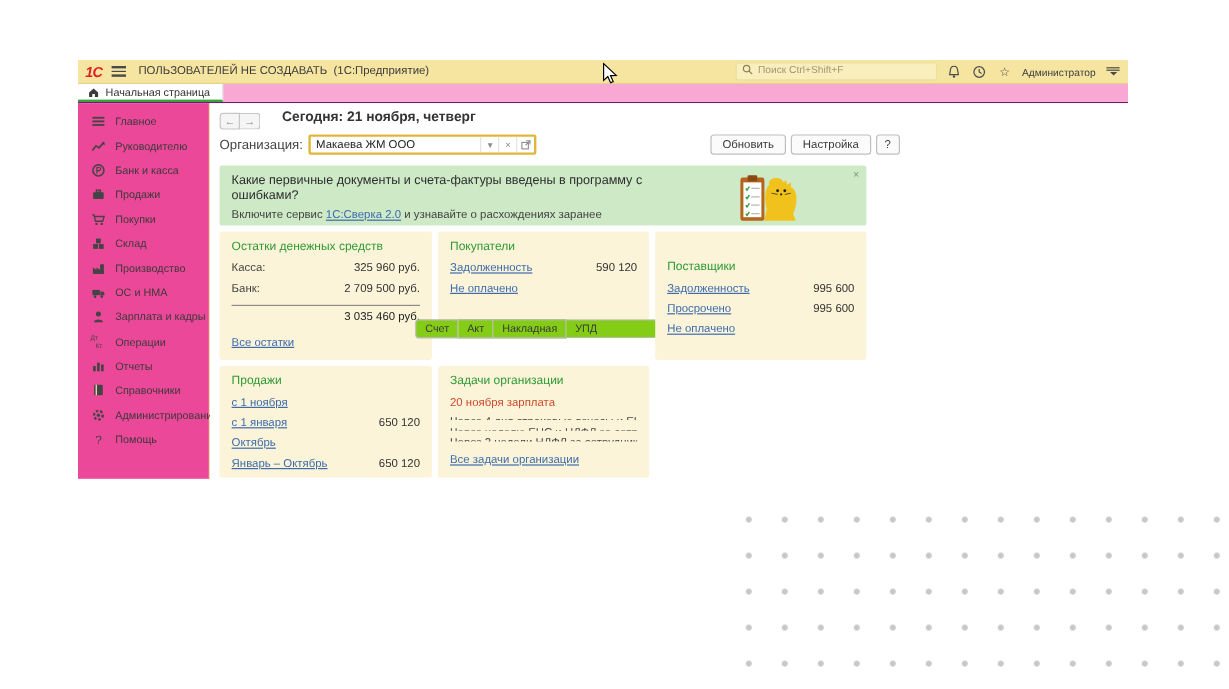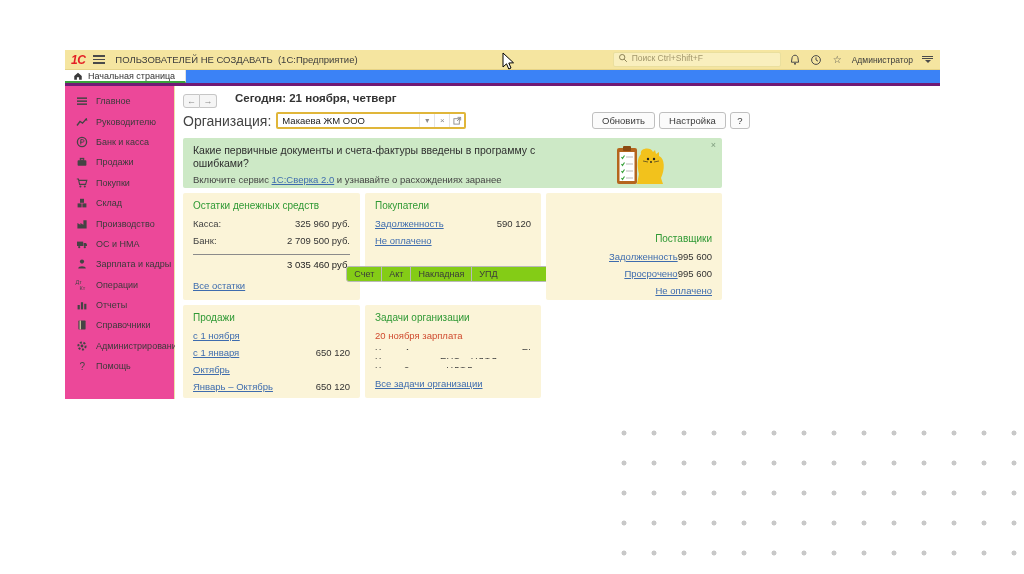--- a/index.html
+++ b/index.html
@@ -21,21 +21,21 @@
   .searchbox { width:168px; height:15px; background:#f9efbe; border:1px solid #eadf9e; border-radius:2px;
                display:flex; align-items:flex-start; padding:0 4px; gap:4px; }
   .searchbox span { font-size:8.5px; color:#a2976c; white-space:nowrap; }
   .tb-icon { width:13px; height:13px; display:inline-flex; align-items:center; justify-content:center; color:#4a4a4a; font-size:10px; }
   .user-name { font-size:8.5px; color:#3c3c3c; }
   .svc-menu { display:flex; flex-direction:column; align-items:center; gap:1px; width:13px; }
   .svc-menu i { width:11px; height:1.4px; background:#4a4a4a; display:block; }
   .svc-menu .caret { width:0; height:0; border-left:3px solid transparent; border-right:3px solid transparent; border-top:3px solid #4a4a4a; background:none; }
 
   
-  .tabbar { position:relative; height:16px; background:#3b82f6; border-bottom:3px solid #701a75; display:flex; }
+  .tabbar { position:relative; height:16px; background:#f9a8d4; border-bottom:1px solid #701a75; display:flex; }
   .tab { display:flex; align-items:center; gap:5px; padding:0 10px 0 8px; background:#fff;
          border-right:1px solid #e2e2e2; border-bottom:2px solid #3aa23c; font-size:9px; color:#333; }
 
   
   .body { position:relative; display:flex; height:313px; }
   .sidebar { width:110px; background:#ec4899; border-right:1px solid #eee0a8; padding-top:5px; flex:none; }
   .side-item { display:flex; align-items:center; height:20.4px; padding-left:10px; cursor:pointer; }
   .side-item .ic { width:13px; height:13px; margin-right:8px; flex:none; display:flex; align-items:center; justify-content:center; }
   .side-item span.lbl { font-size:9px; color:#3a3a3a; white-space:nowrap; }
 
@@ -43,21 +43,21 @@
 
   
   .nav-arrows { position:absolute; left:8px; top:8px; display:flex; }
   .nav-btn { width:17px; height:14px; background:#f5f5f5; border:1px solid #c6c6c6; color:#8a8a8a;
              font-size:9px; display:flex; align-items:center; justify-content:center; }
   .nav-btn:first-child { border-radius:3px 0 0 3px; }
   .nav-btn:last-child { border-radius:0 3px 3px 0; border-left:none; }
   .today { position:absolute; left:60px; top:6px; font-size:11.5px; font-weight:bold; color:#333; }
 
   .org-row { position:absolute; left:8px; top:26px; display:flex; align-items:center; }
-  .org-label { font-size:14px; color:#444; margin-right:5px; }
+  .org-label { font-size:11px; color:#444; margin-right:5px; }
   .org-field { width:190px; height:17px; background:#fff; border:2px solid #e0b63a; border-radius:2px;
                display:flex; align-items:center; }
   .org-value { flex:1; font-size:9.5px; color:#222; padding-left:4px; white-space:nowrap; overflow:hidden; }
   .field-btn { width:15px; height:100%; border-left:1px solid #e4e4e4; display:flex; align-items:center; justify-content:center;
                color:#8a8a8a; font-size:8px; }
 
   .hdr-buttons { position:absolute; left:417px; top:26px; display:flex; gap:4px; }
   .btn { height:17px; background:#fbfbfb; border:1px solid #bfbfbf; border-radius:3px; font-size:9.5px;
          color:#3a3a3a; display:flex; align-items:center; justify-content:center; padding:0 9px; }
   .btn.square { width:20px; padding:0; }
@@ -67,21 +67,21 @@
   .banner-title { font-size:10.5px; color:#2e2e2e; width:400px; line-height:1.25; }
   .banner-body { font-size:9.5px; color:#444; margin-top:4px; }
   .banner-body a { color:#3e6cae; text-decoration:underline; }
   .banner-close { position:absolute; right:6px; top:2px; color:#7d9b7d; font-size:9px; cursor:pointer; }
   .banner-cat { position:absolute; right:55px; top:6px; }
 
   
   .panel { position:absolute; background:#fbf4d8; border-radius:2px; padding:7px 10px; display:flex; flex-direction:column; }
   .p-cash     { left:8px;   top:107px; width:177px; height:107px; }
   .p-buyers   { left:190px; top:107px; width:176px; height:83px; }
-  .p-sup      { left:371px; top:107px; width:176px; height:107px; padding-top:40px;align-items:flex-end; }
+  .p-sup      { left:371px; top:107px; width:176px; height:107px; padding-top:24px; }
   .p-sales    { left:8px;   top:219px; width:177px; height:93px; }
   .p-tasks    { left:190px; top:219px; width:176px; height:93px; }
   .p-title { font-size:10px; color:#2f9935; margin-bottom:7px; }
   .p-row { display:flex; justify-content:space-between; align-items:baseline; margin-bottom:6px; }
   .p-row .lab { font-size:9.5px; color:#444; }
   .p-row .val { font-size:9.5px; color:#333; }
   .p-row a, a.p-link { font-size:9.5px; color:#3e6cae; text-decoration:underline; cursor:pointer; }
   .divider { border-top:1px solid #8b8b8b; margin:2px 0 4px 0; }
   .total { text-align:right; font-size:9.5px; font-weight:normal; color:#222; }
   .p-footer { margin-top:auto; }

